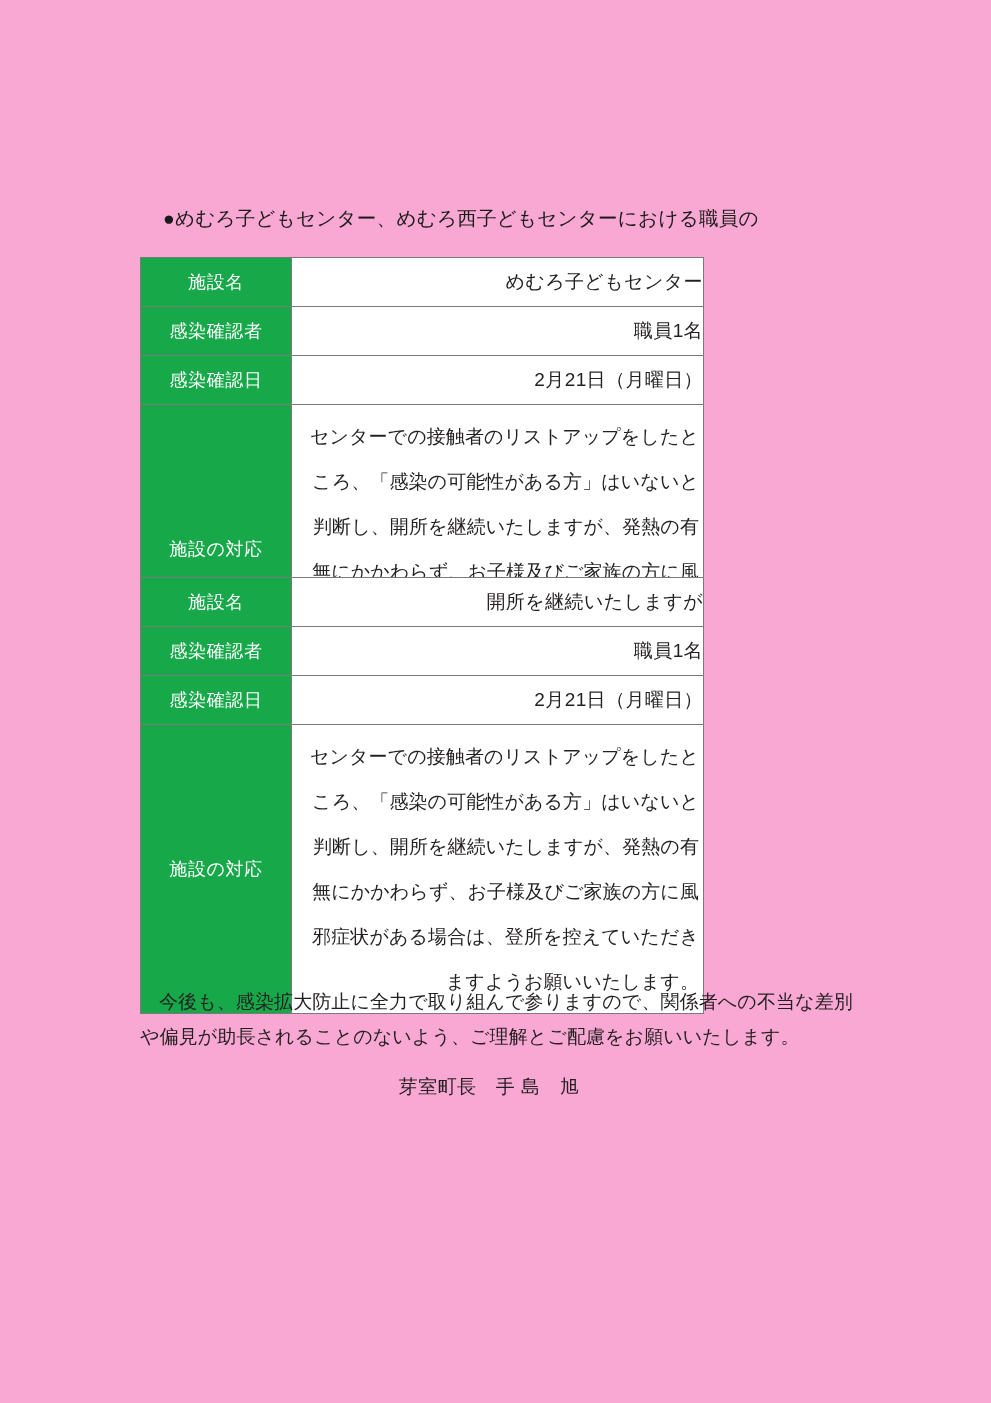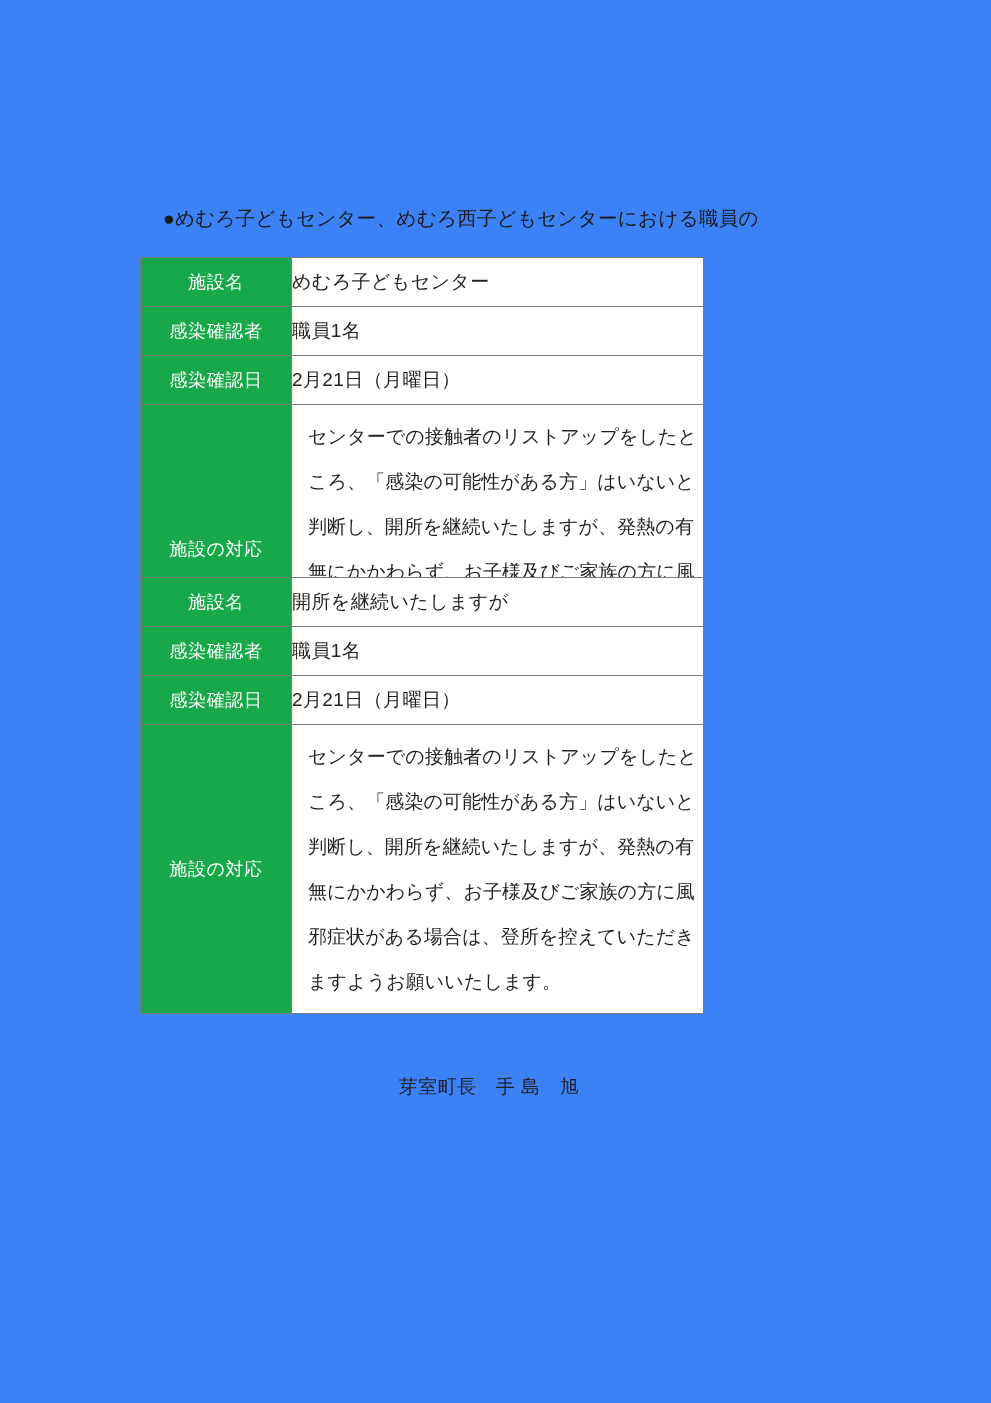--- a/index.html
+++ b/index.html
@@ -13,21 +13,21 @@
     height: 1403px;
     position: relative;
     font-family: "Liberation Sans", "DejaVu Sans", sans-serif;
     color: #231f20;
     overflow: hidden;
   }
 
   .page {
     position: absolute;
     inset: 0;
-    background: #3b82f6;
+    background: #f9a8d4;
   }
 
   
   .doc-heading {
     position: absolute;
     left: 140px;
     top: 166px;
     width: 760px;
     font-size: 19.5px;
     line-height: 35px;
@@ -69,20 +69,21 @@
   .lbl-cell.tall { height: 140px; }
 
   .val-cell {
     background: #ffffff;
     color: #231f20;
     font-size: 19px;
     padding: 0 0 0 16px;
     letter-spacing: 0.4px;
     height: 48px;
     white-space: nowrap;
+    text-align: right;
   }
 
   .val-cell.body-cell {
     height: 140px;
     white-space: normal;
     padding: 9px 4px 9px 16px;
     line-height: 45px;
     font-size: 19px;
     letter-spacing: 0.1px;
     vertical-align: middle;
@@ -161,16 +162,17 @@
         <td class="lbl-cell">感染確認日</td>
         <td class="val-cell">2月21日（月曜日）</td>
       </tr>
       <tr>
         <td class="lbl-cell tall">施設の対応</td>
         <td class="val-cell body-cell">センターでの接触者のリストアップをしたところ、「感染の可能性がある方」はいないと判断し、開所を継続いたしますが、発熱の有無にかかわらず、お子様及びご家族の方に風邪症状がある場合は、登所を控えていただきますようお願いいたします。</td>
       </tr>
     </tbody>
   </table>
 
+  <div class="closing">今後も、感染拡大防止に全力で取り組んで参りますので、関係者への不当な差別や偏見が助長されることのないよう、ご理解とご配慮をお願いいたします。</div>
 
   <div class="signature">芽室町長　手 島　旭</div>
 
 </div>
 
 </body></html>

